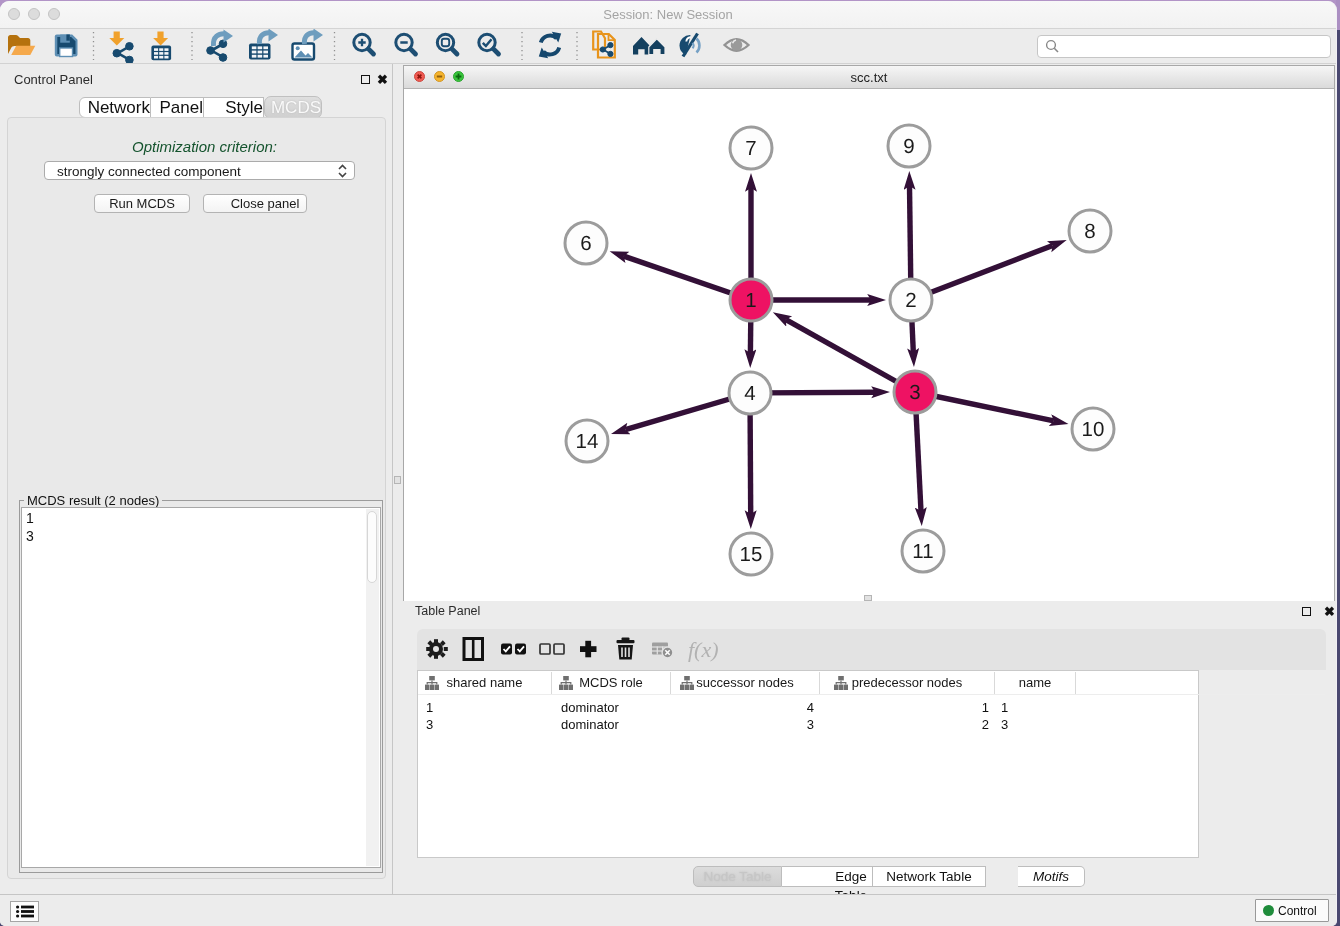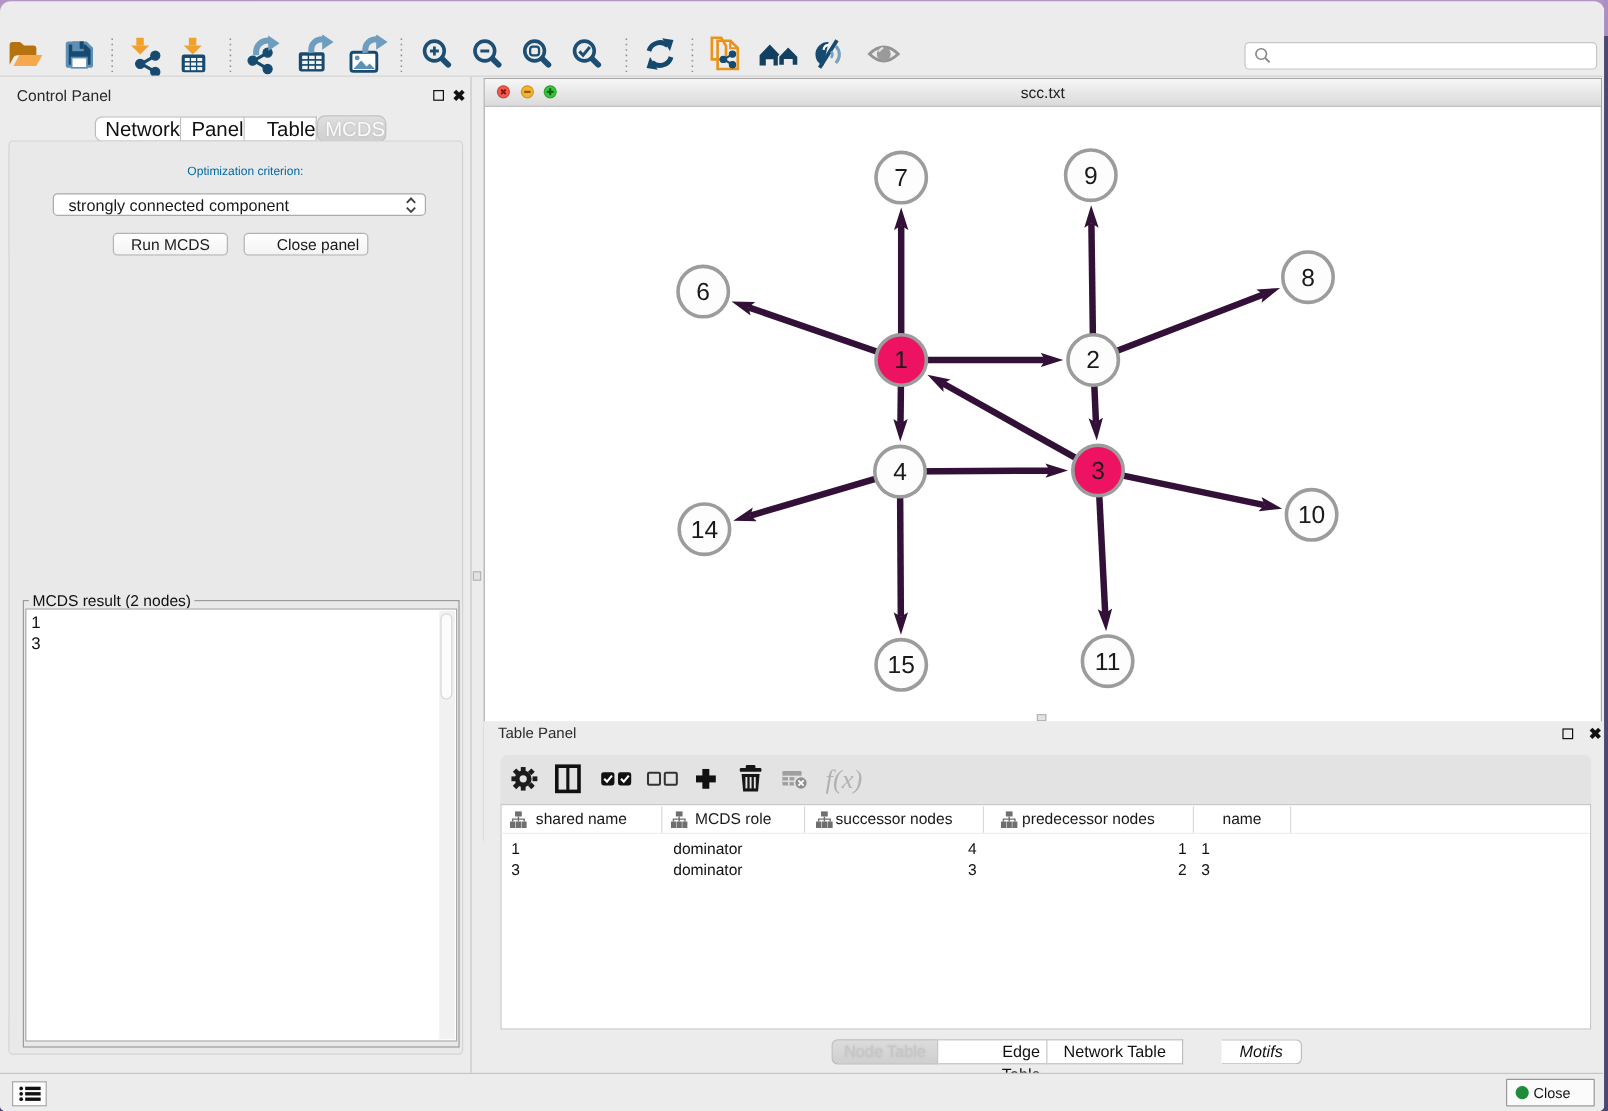--- a/index.html
+++ b/index.html
@@ -35,35 +35,41 @@
      font-size:13px;color:#1a1a1a;text-align:center;line-height:17px;height:19px;box-sizing:border-box;}
   
   #netwin{left:403px;top:64px;width:932px;height:636px;background:#fff;
       border:1px solid #a8a8a8;box-sizing:border-box;}
   #nettitle{left:0;top:0;width:100%;height:22px;background:linear-gradient(#f6f6f6,#dadada);
       border-bottom:1px solid #b3b3b3;}
   .tlc{width:11px;height:11px;border-radius:50%;top:5px;box-sizing:border-box;}
   
   #tpanel{left:403px;top:600px;width:933px;height:293px;background:#ececec;}
   #ttoolbar{left:14px;top:28px;width:909px;height:41px;background:#e3e3e3;border-radius:6px 6px 0 0;}
-  #ttable{left:14px;top:69px;width:909px;height:188px;background:#fff;border:1px solid #c9c9c9;box-sizing:border-box;}
+  #ttable{left:14px;top:69px;width:782px;height:188px;background:#fff;border:1px solid #c9c9c9;box-sizing:border-box;}
   .thcell{top:1px;height:22px;border-right:1px solid #d9d9d9;box-sizing:border-box;
      font-size:13px;color:#191919;text-align:center;line-height:22px;}
   .trow{font-size:13px;color:#111;height:17px;line-height:17px;}
   .btab{height:21px;box-sizing:border-box;background:#fff;border:1px solid #bdbdbd;
      font-size:13.5px;color:#111;text-align:center;line-height:19px;top:265px;}
   
   #statusbar{left:0;top:893px;width:1336px;height:33px;background:#ececec;border-top:1px solid #c5c5c5;}
 </style>
 </head>
 <body>
 <div class="abs" id="deskTop"></div>
 <div class="abs" style="left:1336px;top:0;width:4px;height:30px;background:#ab8fc2;"></div>
 <div class="abs" id="win">
 
+  <div class="abs" id="titlebar">
+    <div class="abs tl" style="left:8px;"></div>
+    <div class="abs tl" style="left:28px;"></div>
+    <div class="abs tl" style="left:48px;"></div>
+    <div class="abs" id="wintitle">Session: New Session</div>
+  </div>
 
   <div class="abs" id="toolbar">
 <svg width="790" height="34" viewBox="0 0 790 34">
   <g stroke="#8f8f8f" stroke-width="1.3" stroke-dasharray="1.3,3.2">
     <line x1="93.5" y1="3" x2="93.5" y2="31"></line>
     <line x1="192" y1="3" x2="192" y2="31"></line>
     <line x1="334.5" y1="3" x2="334.5" y2="31"></line>
     <line x1="522" y1="3" x2="522" y2="31"></line>
     <line x1="577" y1="3" x2="577" y2="31"></line>
   </g>
@@ -202,24 +208,24 @@
       <line x1="9.3" y1="9.3" x2="13" y2="13" stroke="#888" stroke-width="1.6"></line>
     </svg>
   </div>
 
   <div class="abs" id="cpanel">
     <div class="abs paneltitle" style="left:14px;top:8px;">Control Panel</div>
     <div class="abs floatbtn" style="left:361px;top:11px;"></div>
     <div class="abs closebtn" style="left:377px;top:9px;">✖</div>
     <div class="abs tabbtn" style="left:79px;top:33px;width:72px;border-radius:6px 0 0 6px;">Network</div>
     <div class="abs tabbtn" style="left:151px;top:33px;width:53px;border-left:none;">Panel</div>
-    <div class="abs tabbtn" style="left:204px;top:33px;width:60px;border-left:none;">Table</div>
+    <div class="abs tabbtn" style="left:204px;top:33px;width:60px;border-left:none;">Style</div>
     <div class="abs tabbtn" id="tabsel" style="left:264px;top:32px;width:58px;height:23px;line-height:21px;">MCDS</div>
     <div class="abs" id="cpcontent">
-      <div class="abs" style="left:8px;top:20px;width:100%;text-align:center;font-size:10px;color:#0369a1;">Optimization criterion:</div>
+      <div class="abs" style="left:8px;top:20px;width:100%;text-align:center;font-size:15px;color:#14532d;font-style:italic;">Optimization criterion:</div>
       <div class="abs" style="left:36px;top:43px;width:311px;height:19px;background:#fff;border:1px solid #ababab;border-radius:4px;box-sizing:border-box;">
         <span class="abs" style="left:12px;top:2px;font-size:13.5px;color:#1a1a1a;">strongly connected component</span>
         <svg class="abs" style="right:6px;top:2px;" width="11" height="14" viewBox="0 0 11 14">
           <path d="M2 5 L5.5 1.4 L9 5" fill="none" stroke="#444" stroke-width="1.6"></path>
           <path d="M2 9 L5.5 12.6 L9 9" fill="none" stroke="#444" stroke-width="1.6"></path>
         </svg>
       </div>
       <div class="abs btn" style="left:86px;top:76px;width:96px;">Run MCDS</div>
       <div class="abs btn" style="left:195px;top:76px;width:104px;padding-left:20px;">Close panel</div>
 
@@ -469,17 +475,17 @@
             <circle cx="1.6" cy="6.5" r="1.6"></circle>
             <circle cx="1.6" cy="11" r="1.6"></circle>
           <rect x="5" y="0.6" width="13" height="2.8"></rect>
           <rect x="5" y="5.1" width="13" height="2.8"></rect>
           <rect x="5" y="9.6" width="13" height="2.8"></rect>
         </g>
       </svg>
     </div>
     <div class="abs" style="left:1255px;top:4px;width:74px;height:23px;background:#fbfbfb;border:1px solid #999;box-sizing:border-box;border-radius:1px;">
       <div class="abs" style="left:7px;top:5px;width:11px;height:11px;border-radius:50%;background:#1f8c3b;"></div>
-      <div class="abs" style="left:22px;top:4px;font-size:12px;color:#111;">Close</div>
+      <div class="abs" style="left:22px;top:4px;font-size:12px;color:#111;">Control</div>
     </div>
   </div>
 
 </div>
 
 </body></html>

